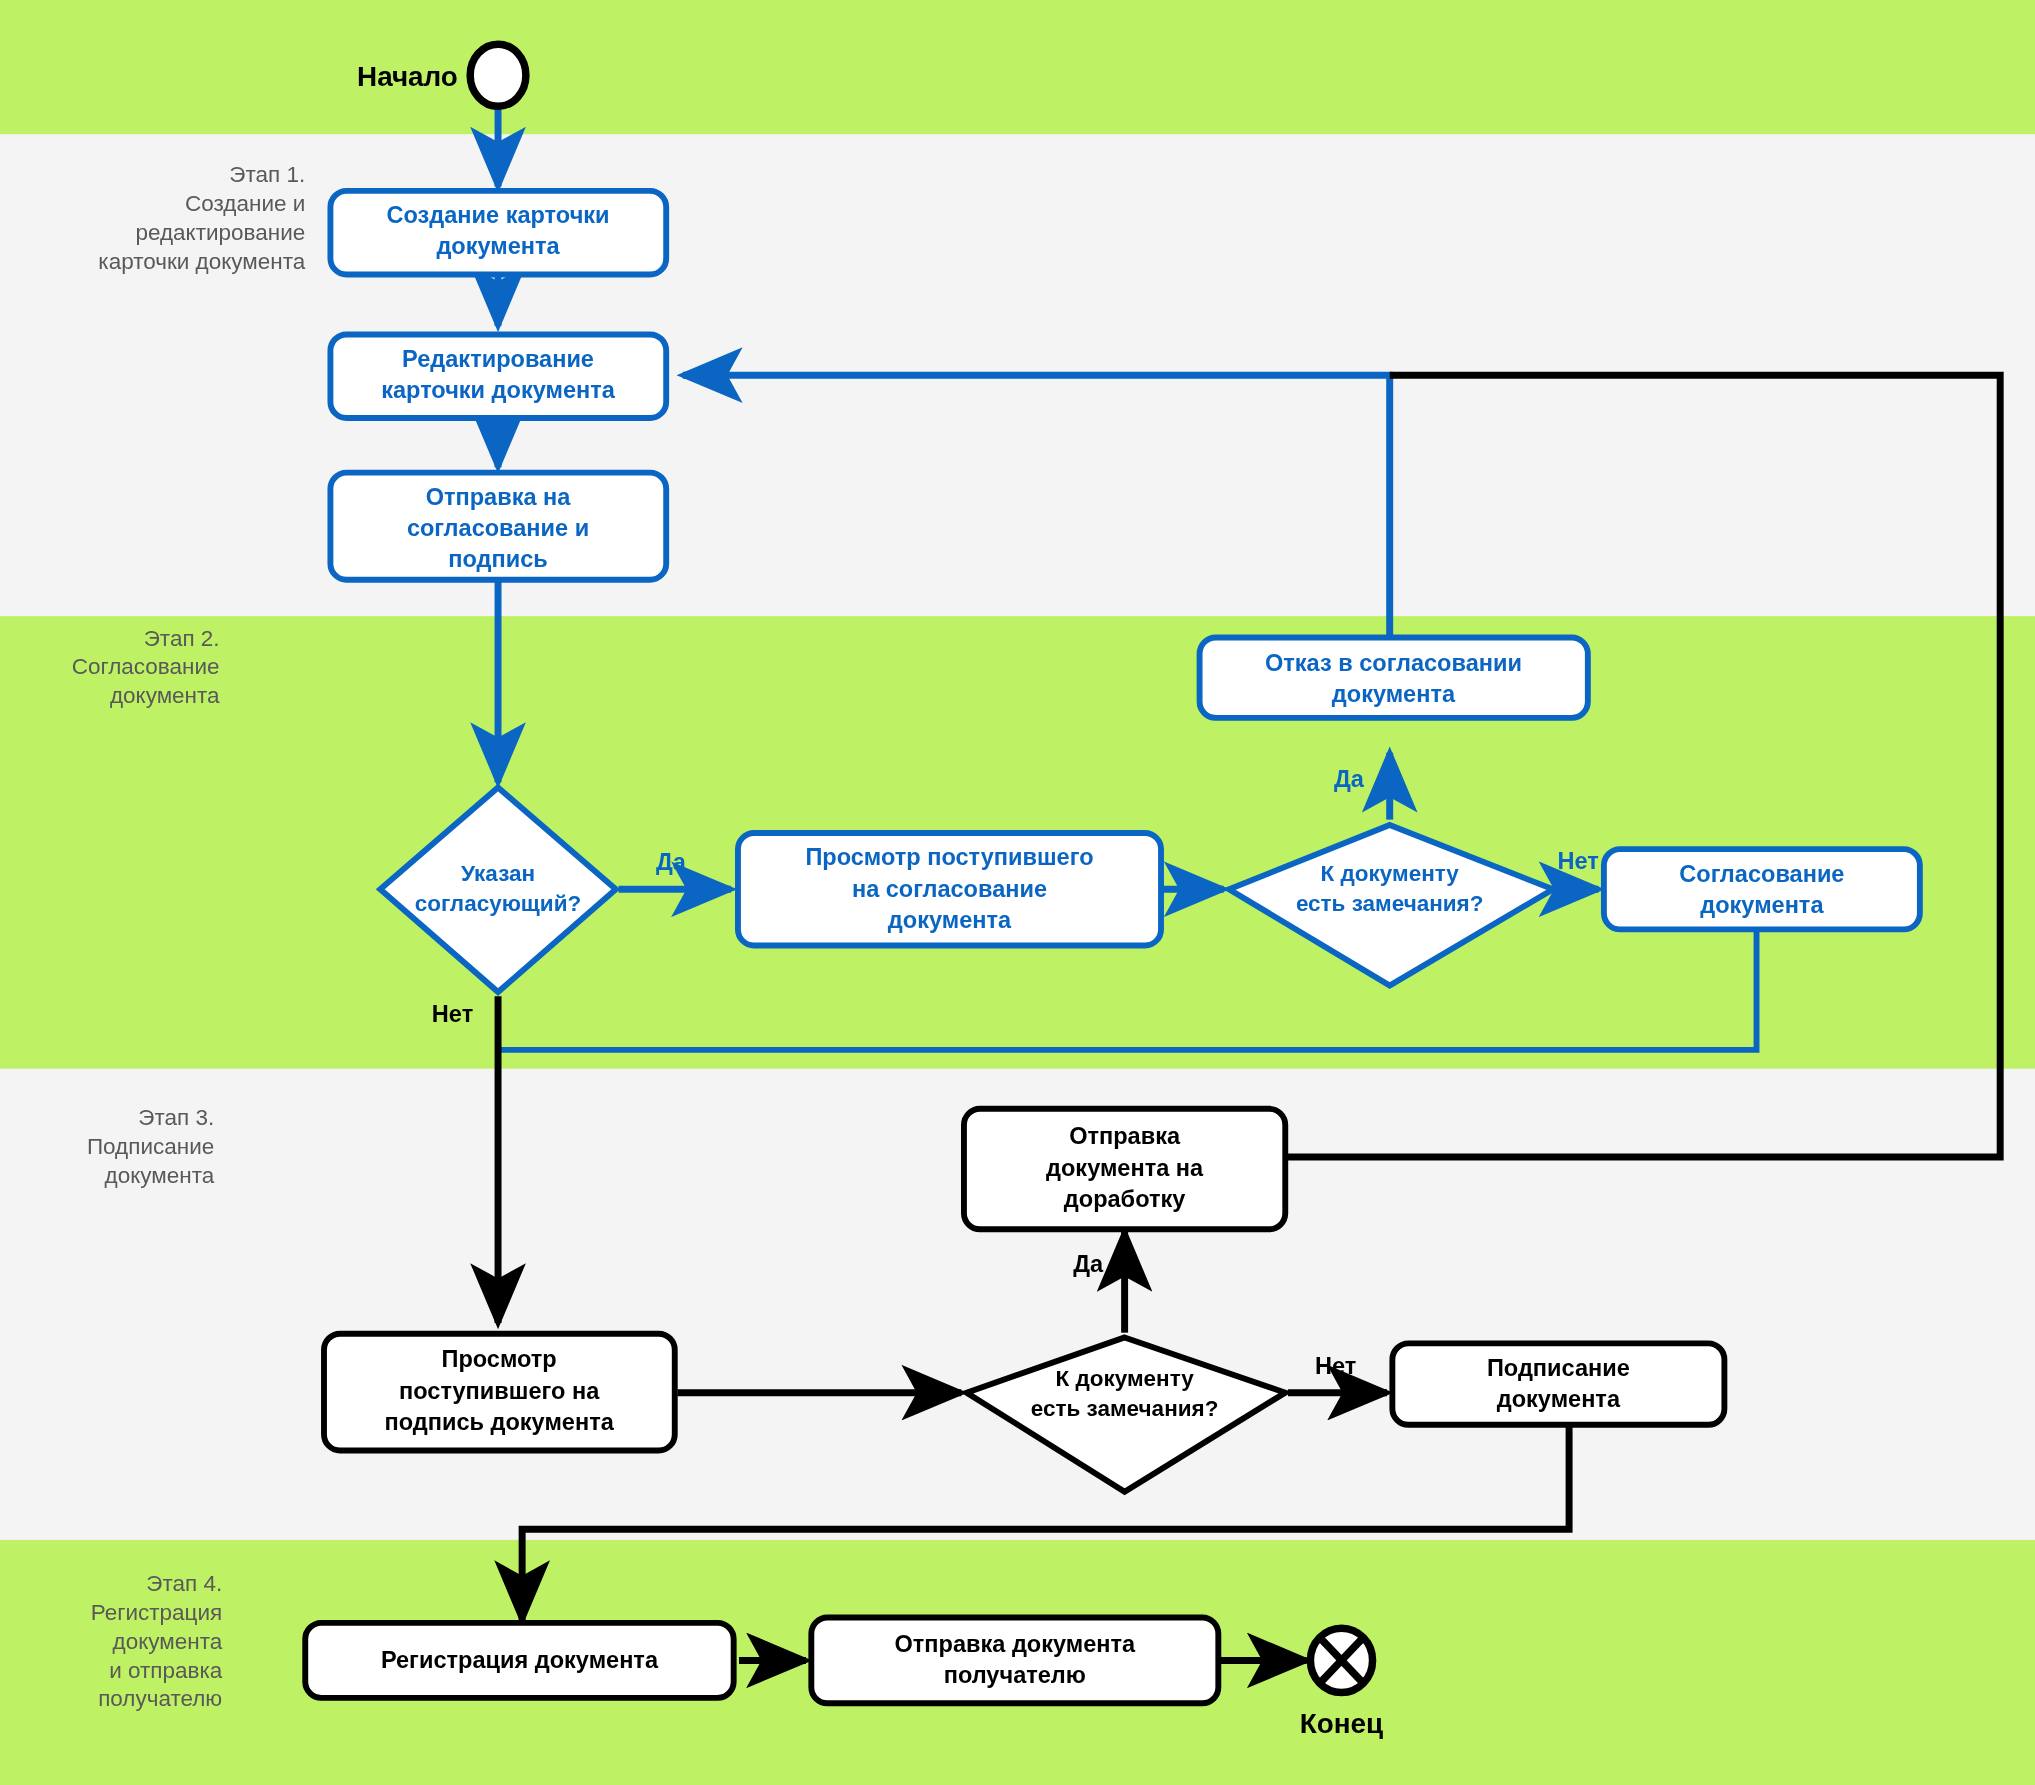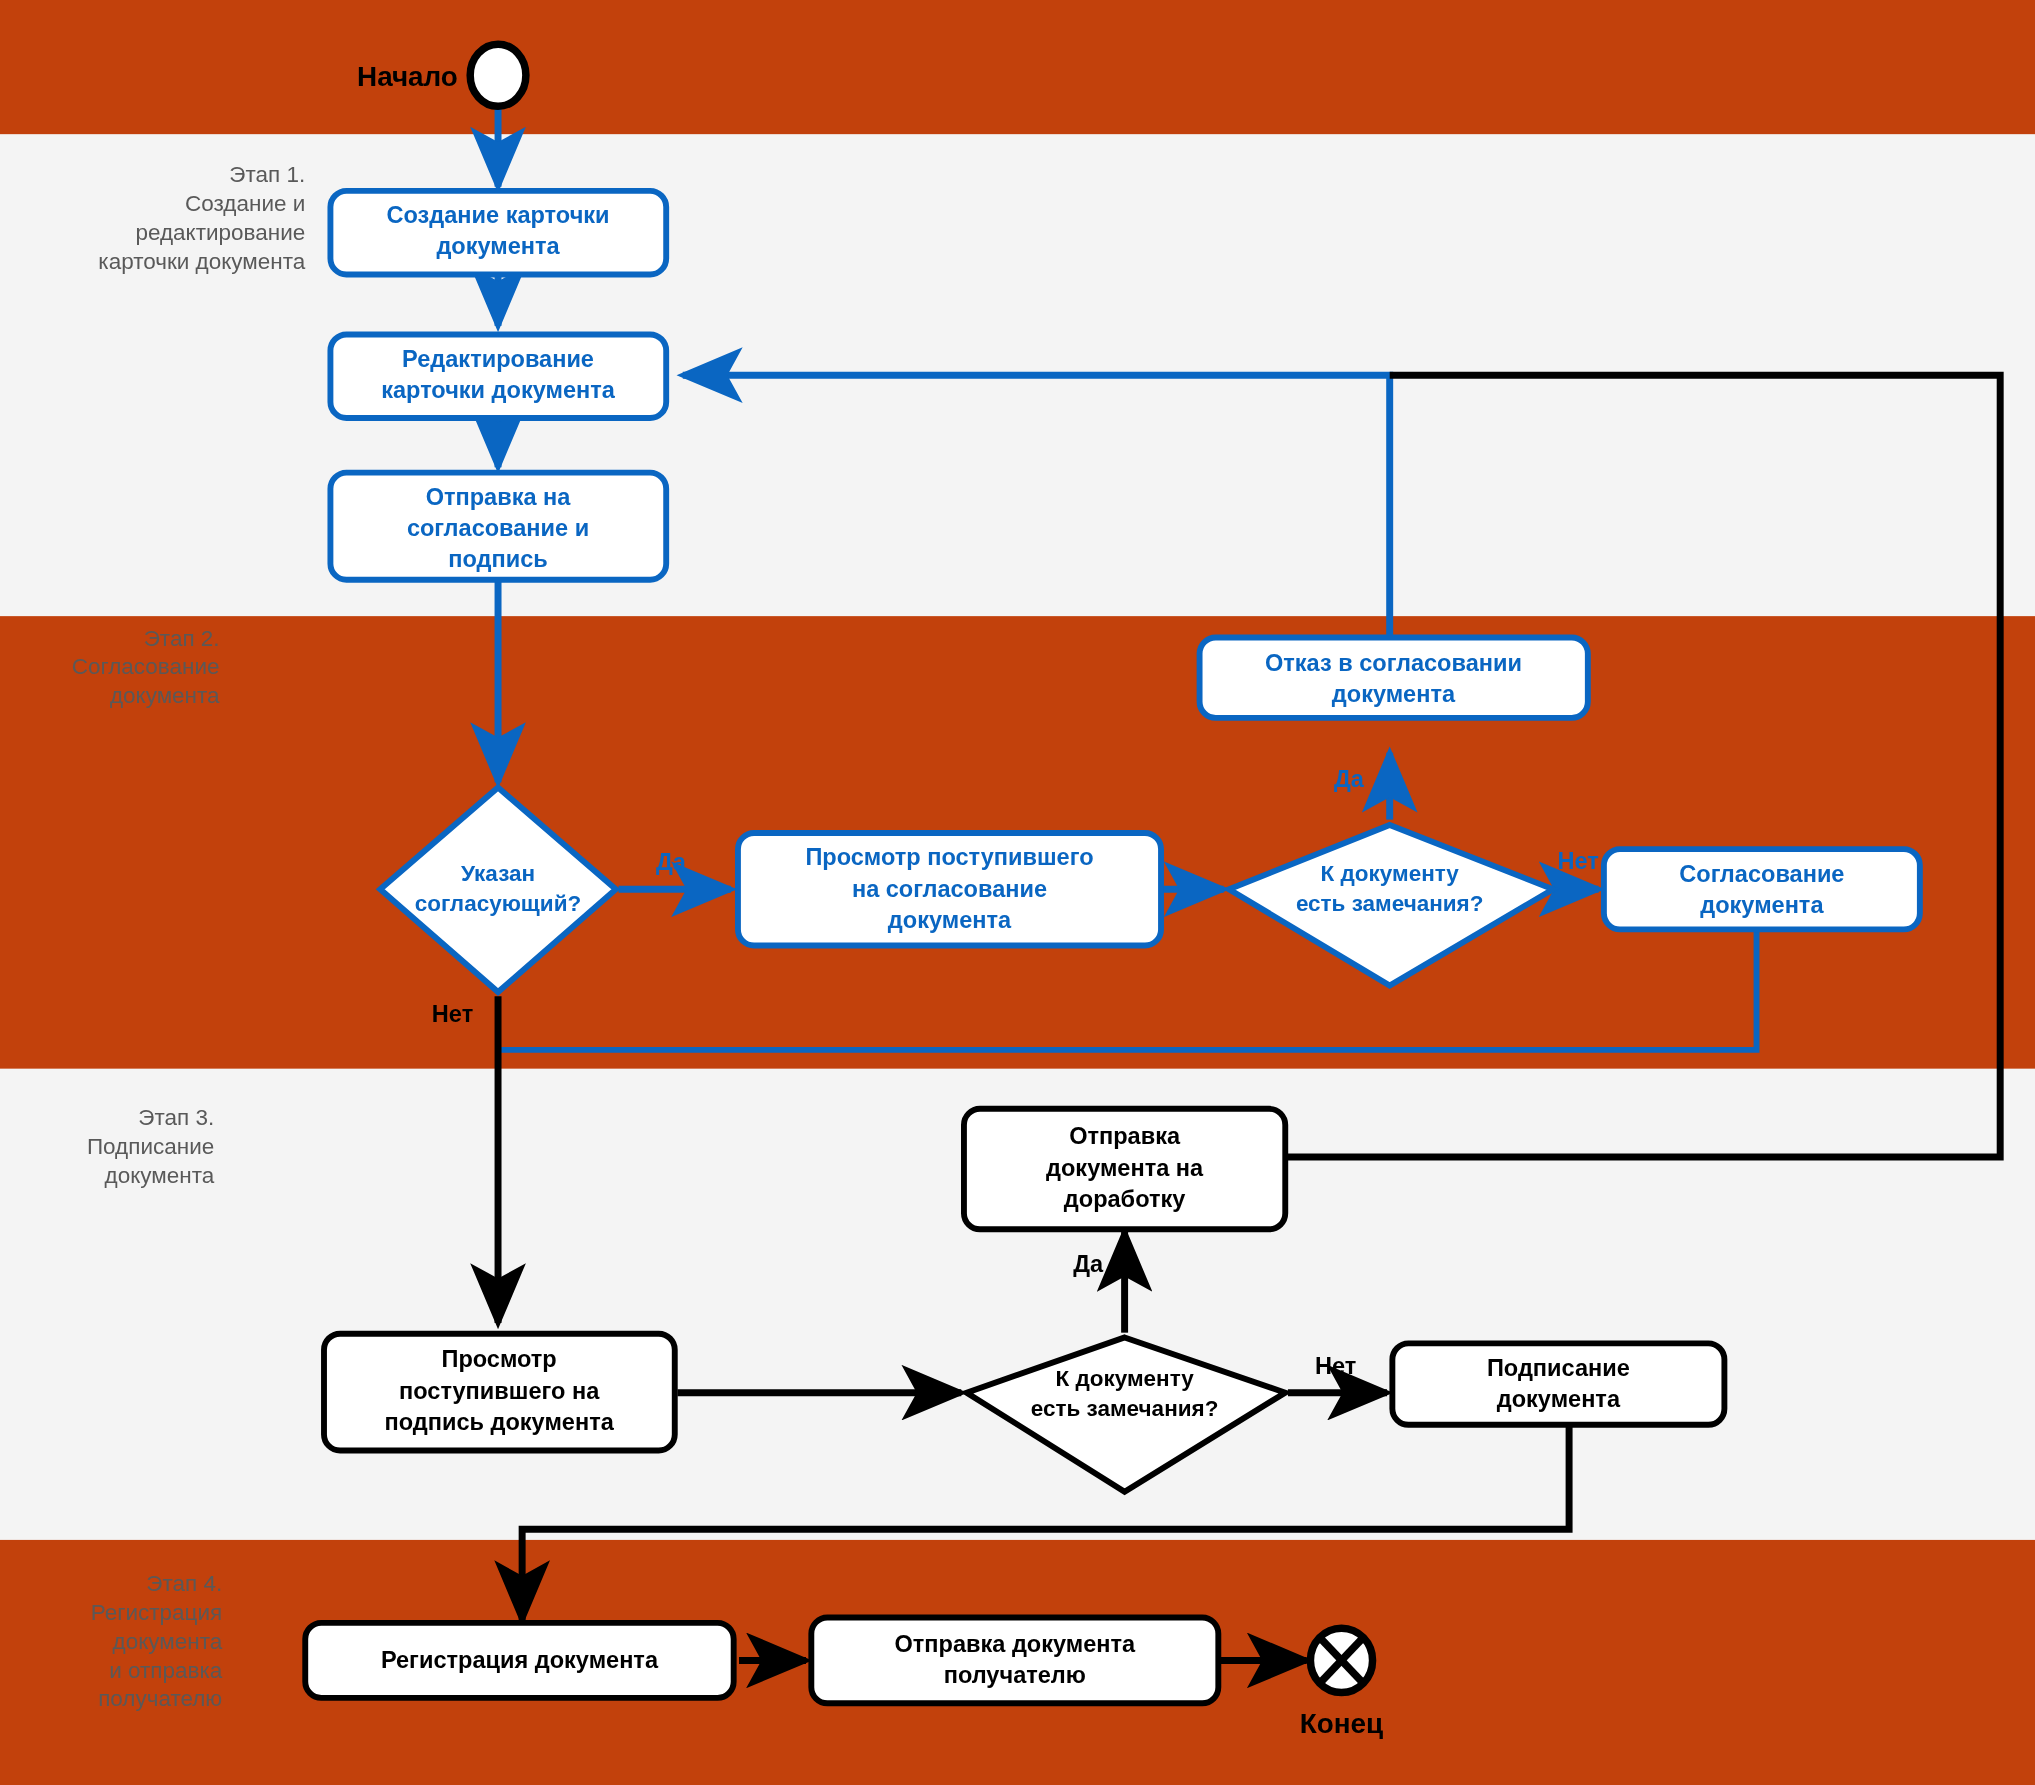--- a/index.html
+++ b/index.html
@@ -1,17 +1,17 @@
 <!DOCTYPE html>
 <html style="font-size:8.6px"><head>
 <meta charset="utf-8">
 <style>
   html,body{margin:0;padding:0;background:#ffffff;}
   body{font-family:"Liberation Sans",sans-serif;}
-  #stage{position:relative;width:2035px;height:1786px;background:#c2410c;overflow:hidden;}
+  #stage{position:relative;width:2035px;height:1786px;background:#bef264;overflow:hidden;}
   svg{display:block;position:absolute;top:0;left:0;}
   .band{fill:#f4f4f4;}
   .node-text{font-family:"Liberation Sans",sans-serif;font-weight:bold;text-anchor:middle;dominant-baseline:middle;}
   .node-text.blue{fill:#0a66c2;}
   .node-text.black{fill:#000000;}
   .edge-label{font-family:"Liberation Sans",sans-serif;font-weight:bold;text-anchor:middle;}
   .edge-label.blue{fill:#0a66c2;}
   .edge-label.black{fill:#000000;}
   .band-label{font-family:"Liberation Sans",sans-serif;fill:#595959;text-anchor:end;font-weight:normal;}
   .terminator-label{font-family:"Liberation Sans",sans-serif;font-weight:bold;fill:#000000;}

